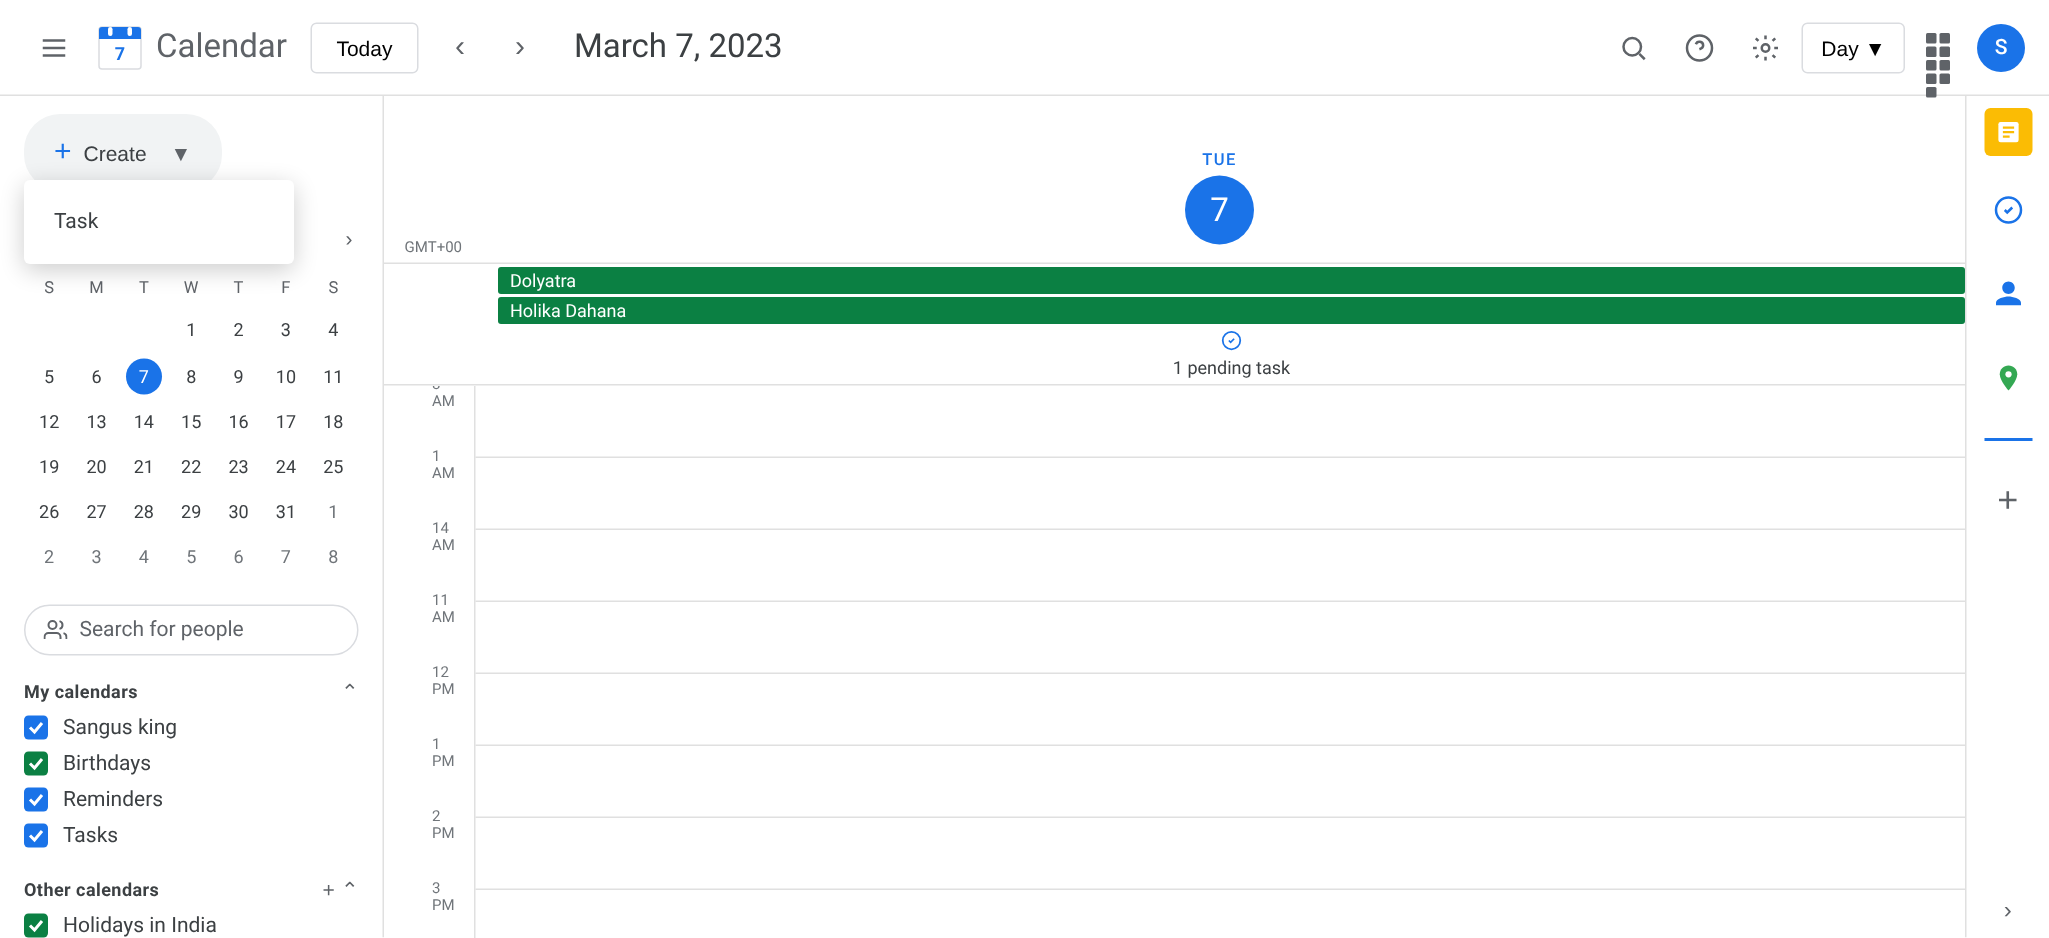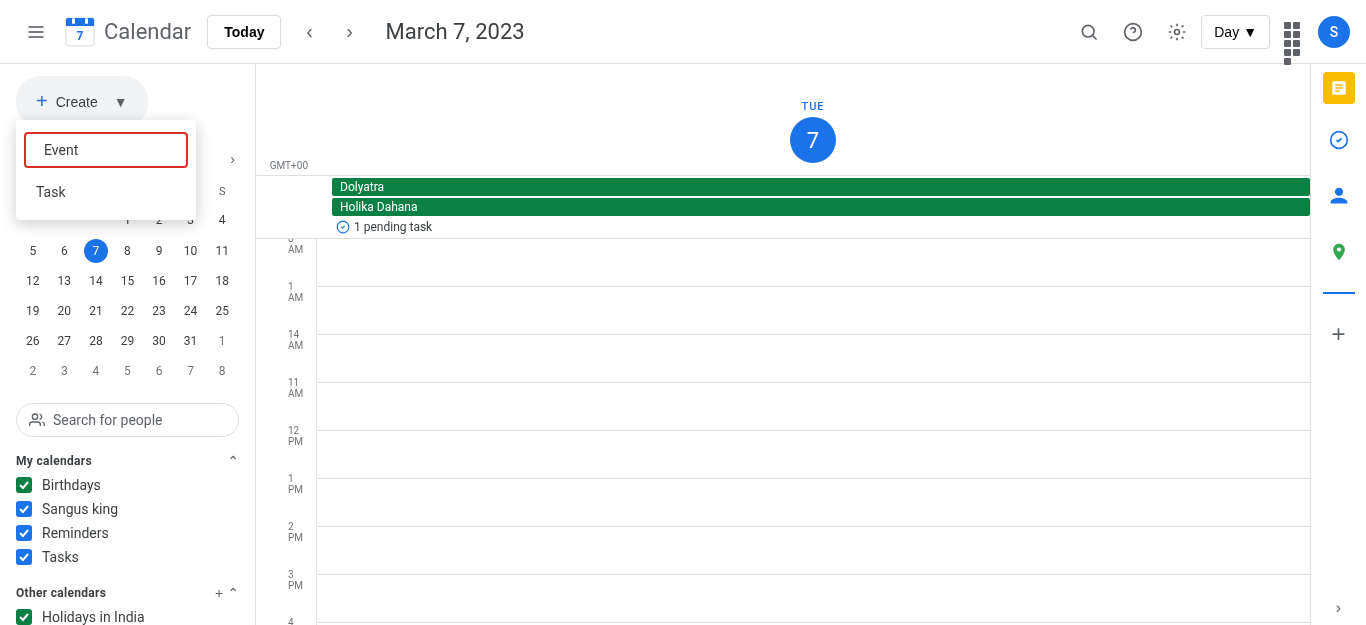--- a/index.html
+++ b/index.html
@@ -4,21 +4,21 @@
   <style>
     * { margin: 0; padding: 0; box-sizing: border-box; }
     body { font-family: 'Google Sans', Roboto, Arial, sans-serif; font-size: 13px; color: #3c4043; background: #fff; overflow: hidden; height: 625px; width: 1366px; }
 
     
     .topbar { display: flex; align-items: center; height: 64px; padding: 0 16px; border-bottom: 1px solid #e0e0e0; position: relative; z-index: 10; }
     .topbar .menu-icon { font-size: 20px; cursor: pointer; margin-right: 8px; color: #5f6368; }
     .topbar .logo { display: flex; align-items: center; margin-right: 16px; }
     .topbar .logo .g-icon { width: 32px; height: 32px; margin-right: 8px; }
     .topbar .logo-text { font-size: 22px; color: #5f6368; font-weight: 400; }
-    .topbar .today-btn { border: 1px solid #dadce0; border-radius: 4px; padding: 8px 16px; font-size: 14px; cursor: pointer; background: white; margin-right: 8px; font-weight: bold; }
+    .topbar .today-btn { border: 1px solid #dadce0; border-radius: 4px; padding: 8px 16px; font-size: 14px; cursor: pointer; background: white; margin-right: 8px; }
     .topbar .nav-btn { background: none; border: none; cursor: pointer; color: #5f6368; font-size: 20px; padding: 8px; border-radius: 50%; width: 40px; height: 40px; display: flex; align-items: center; justify-content: center; }
     .topbar .current-date { font-size: 22px; font-weight: 400; color: #3c4043; margin: 0 16px; }
     .topbar-right { display: flex; align-items: center; margin-left: auto; gap: 4px; }
     .icon-btn { background: none; border: none; cursor: pointer; color: #5f6368; padding: 8px; border-radius: 50%; width: 40px; height: 40px; display: flex; align-items: center; justify-content: center; font-size: 20px; }
     .view-btn { border: 1px solid #dadce0; border-radius: 4px; padding: 8px 12px; font-size: 14px; cursor: pointer; background: white; display: flex; align-items: center; gap: 4px; }
     .apps-icon { display: flex; flex-wrap: wrap; width: 20px; height: 20px; gap: 2px; }
     .apps-dot { width: 7px; height: 7px; background: #5f6368; border-radius: 1px; }
     .user-avatar { width: 32px; height: 32px; border-radius: 50%; background: #1a73e8; color: white; display: flex; align-items: center; justify-content: center; font-size: 14px; font-weight: 500; cursor: pointer; }
 
     
@@ -68,21 +68,21 @@
     .gmt-label { width: 60px; text-align: right; padding-right: 8px; font-size: 10px; color: #70757a; }
     .day-column-header { flex: 1; text-align: center; padding-bottom: 4px; }
     .day-name { font-size: 11px; color: #1a73e8; font-weight: 500; letter-spacing: 1px; margin-top: 28px; }
     .day-number { width: 46px; height: 46px; border-radius: 50%; background: #1a73e8; color: white; font-size: 22px; font-weight: 400; display: flex; align-items: center; justify-content: center; margin: 4px auto; }
 
     
     .allday-row { display: flex; border-bottom: 1px solid #e0e0e0; }
     .allday-label { width: 60px; text-align: right; padding-right: 8px; font-size: 10px; color: #70757a; align-self: center; }
     .allday-events { flex: 1; padding: 2px 0; margin-left: 16px; }
     .event-bar { background: #0b8043; color: white; font-size: 12px; padding: 2px 8px; border-radius: 2px; margin-bottom: 2px; cursor: pointer; white-space: nowrap; overflow: hidden; text-overflow: ellipsis; }
-    .pending-task { display: flex; align-items: flex-end; gap: 4px; font-size: 12px; color: #3c4043; padding: 2px 4px; cursor: pointer; }
+    .pending-task { display: flex; align-items: center; gap: 4px; font-size: 12px; color: #3c4043; padding: 2px 4px; cursor: pointer; flex-direction: column; }
 
     
     .time-grid { flex: 1; overflow-y: auto; display: flex; position: relative; }
     .time-labels { width: 60px; flex-shrink: 0; }
     .time-slot { height: 48px; display: flex; align-items: flex-start; justify-content: flex-end; padding-right: 8px; padding-top: 0; }
     .time-label { font-size: 10px; color: #70757a; transform: translateY(-6px); margin-left: 32px; }
     .day-grid { flex: 1; position: relative; border-left: 1px solid #e0e0e0; }
     .hour-line { height: 48px; border-bottom: 1px solid #e0e0e0; }
 
     
@@ -169,21 +169,20 @@
   <div class="left-sidebar">
 
     <div class="create-btn-container" style="position: relative;">
       <button class="create-btn">
         <span class="create-plus">+</span>
         <span>Create</span>
         <span style="margin-left: 8px; color: #5f6368;">▼</span>
       </button>
 
       <div class="dropdown-menu">
-        <div class="dropdown-item event-item-selected">Event</div>
         <div class="dropdown-item">Task</div>
       </div>
     </div>
 
     <div class="mini-calendar">
       <div class="mini-cal-header">
         <button class="mini-cal-nav">‹</button>
         <span class="mini-cal-title">March 2023</span>
         <button class="mini-cal-nav">›</button>
       </div>
@@ -267,34 +266,34 @@
       </svg>
       <span class="search-people-text">Search for people</span>
     </div>
 
     <div class="calendar-section">
       <div class="section-header">
         <span class="section-title">My calendars</span>
         <button class="section-toggle">⌃</button>
       </div>
       <div class="calendar-item">
+        <div class="cal-checkbox" style="background:#1a73e8;">
+          <svg viewBox="0 0 12 12">
+              <polyline points="2,6 5,9 10,3" stroke="white" stroke-width="2" fill="none"></polyline>
+            </svg>
+        </div>
+        <span class="cal-label">Sangus king</span>
+      </div>
+      <div class="calendar-item">
         <div class="cal-checkbox" style="background:#0b8043;">
           <svg viewBox="0 0 12 12">
               <polyline points="2,6 5,9 10,3" stroke="white" stroke-width="2" fill="none"></polyline>
             </svg>
         </div>
         <span class="cal-label">Birthdays</span>
-      </div>
-      <div class="calendar-item">
-        <div class="cal-checkbox" style="background:#1a73e8;">
-          <svg viewBox="0 0 12 12">
-              <polyline points="2,6 5,9 10,3" stroke="white" stroke-width="2" fill="none"></polyline>
-            </svg>
-        </div>
-        <span class="cal-label">Sangus king</span>
       </div>
       <div class="calendar-item">
         <div class="cal-checkbox" style="background:#1a73e8;">
           <svg viewBox="0 0 12 12">
               <polyline points="2,6 5,9 10,3" stroke="white" stroke-width="2" fill="none"></polyline>
             </svg>
         </div>
         <span class="cal-label">Reminders</span>
       </div>
       <div class="calendar-item">

